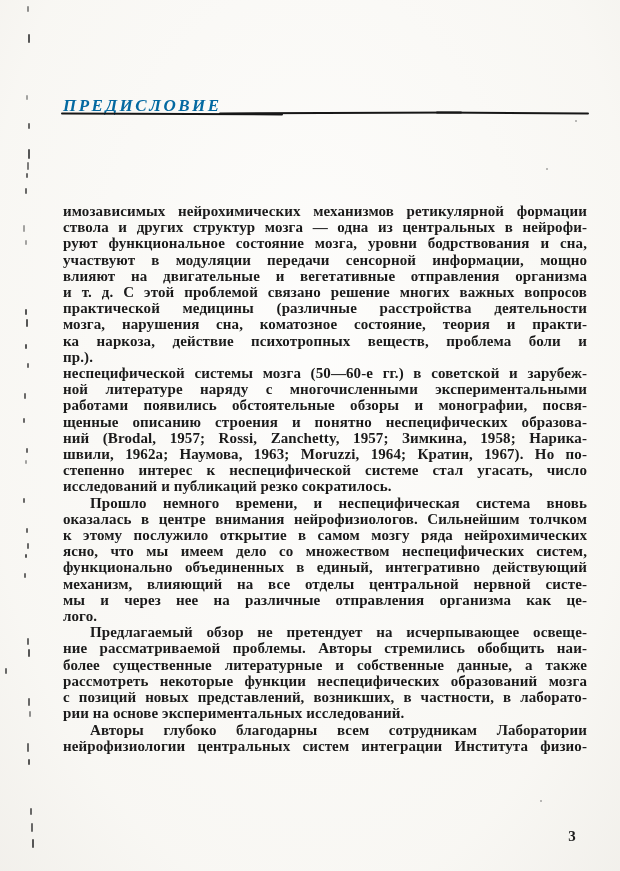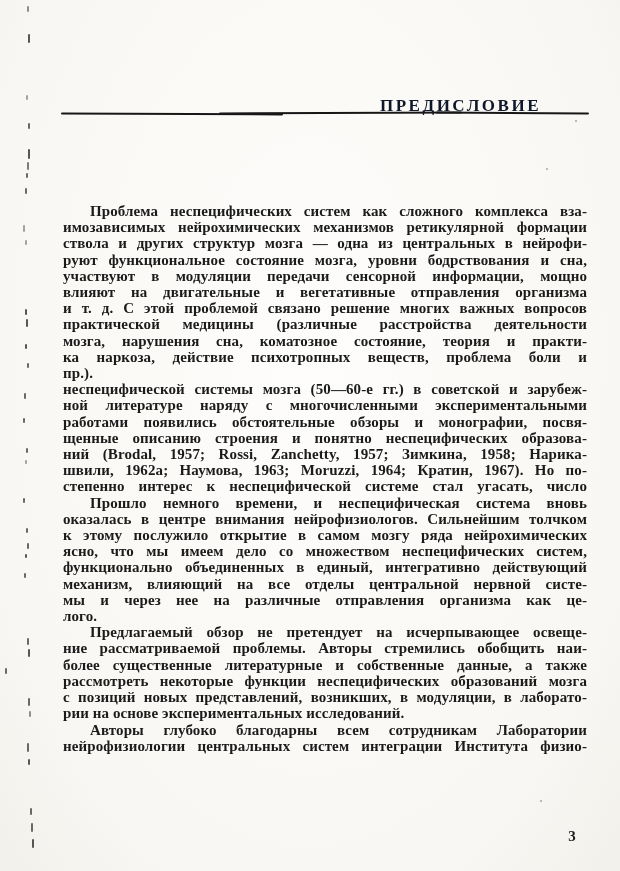--- a/index.html
+++ b/index.html
@@ -12,23 +12,23 @@
   }
   .scan-tint {
     position:absolute; inset:0;
     background:
       radial-gradient(ellipse at 50% 40%, rgba(255,255,255,0.55) 0%, rgba(240,238,232,0.25) 75%, rgba(225,222,214,0.35) 100%);
     pointer-events:none;
   }
   .title {
     position:absolute; top:85px; left:63px; width:524px;
     box-sizing:border-box; padding-right:46px;
-    text-align:right;
     font-weight:bold; font-size:17px; letter-spacing:2.5px;
-    color:#0f172a;
+    color:#0369a1;
+    font-style:italic;
   }
   .rule { position:absolute; left:61px; top:110px; width:528px; height:6px; }
   .rule i { position:absolute; display:block; background:#171717; height:1.9px; border-radius:1px; }
   .rule i:nth-child(1){ left:0; width:42%; top:3px; transform:rotate(0.25deg); }
   .rule i:nth-child(2){ left:30%; width:46%; top:2px; transform:rotate(-0.2deg); }
   .rule i:nth-child(3){ left:71%; width:29%; top:2.4px; transform:rotate(0.35deg); }
   .text-block {
     position:absolute; left:63px; top:203px; width:524px;
     font-weight:bold; font-size:15px; line-height:16.2px;
     letter-spacing:0.1px;
@@ -54,51 +54,51 @@
 
 <h1 class="title">ПРЕДИСЛОВИЕ</h1>
 
 <div class="rule">
     <i></i>
     <i></i>
     <i></i>
   </div>
 
 <div class="text-block">
-    <div class="line first">Проблема неспецифических систем как сложного комплекса вза-</div>
     <div class="line">имозависимых нейрохимических механизмов ретикулярной формации</div>
     <div class="line">ствола и других структур мозга — одна из центральных в нейрофи-</div>
     <div class="line">руют функциональное состояние мозга, уровни бодрствования и сна,</div>
     <div class="line">участвуют в модуляции передачи сенсорной информации, мощно</div>
     <div class="line">влияют на двигательные и вегетативные отправления организма</div>
     <div class="line">и т. д. С этой проблемой связано решение многих важных вопросов</div>
     <div class="line">практической медицины (различные расстройства деятельности</div>
     <div class="line">мозга, нарушения сна, коматозное состояние, теория и практи-</div>
     <div class="line">ка наркоза, действие психотропных веществ, проблема боли и</div>
     <div class="line last">пр.).</div>
     <div class="line">неспецифической системы мозга (50—60-е гг.) в советской и зарубеж-</div>
     <div class="line">ной литературе наряду с многочисленными экспериментальными</div>
     <div class="line">работами появились обстоятельные обзоры и монографии, посвя-</div>
     <div class="line">щенные описанию строения и понятно неспецифических образова-</div>
     <div class="line">ний (Brodal, 1957; Rossi, Zanchetty, 1957; Зимкина, 1958; Нарика-</div>
     <div class="line">швили, 1962а; Наумова, 1963; Moruzzi, 1964; Кратин, 1967). Но по-</div>
     <div class="line">степенно интерес к неспецифической системе стал угасать, число</div>
+    <div class="line last">исследований и публикаций резко сократилось.</div>
     <div class="line first">Прошло немного времени, и неспецифическая система вновь</div>
     <div class="line">оказалась в центре внимания нейрофизиологов. Сильнейшим толчком</div>
     <div class="line">к этому послужило открытие в самом мозгу ряда нейрохимических</div>
     <div class="line">ясно, что мы имеем дело со множеством неспецифических систем,</div>
     <div class="line">функционально объединенных в единый, интегративно действующий</div>
     <div class="line">механизм, влияющий на все отделы центральной нервной систе-</div>
     <div class="line">мы и через нее на различные отправления организма как це-</div>
     <div class="line last">лого.</div>
     <div class="line first">Предлагаемый обзор не претендует на исчерпывающее освеще-</div>
     <div class="line">ние рассматриваемой проблемы. Авторы стремились обобщить наи-</div>
     <div class="line">более существенные литературные и собственные данные, а также</div>
     <div class="line">рассмотреть некоторые функции неспецифических образований мозга</div>
-    <div class="line">с позиций новых представлений, возникших, в модуляции, в лаборато-</div>
+    <div class="line">с позиций новых представлений, возникших, в частности, в лаборато-</div>
     <div class="line last">рии на основе экспериментальных исследований.</div>
     <div class="line first">Авторы глубоко благодарны всем сотрудникам Лаборатории</div>
     <div class="line">нейрофизиологии центральных систем интеграции Института физио-</div>
   </div>
 
 <div class="page-number">3</div>
 
 <div id="artifacts">
     <span class="margin-mark" style="left: 27px; top: 6px; height: 6px; opacity: 0.55;"></span>
     <span class="margin-mark" style="left: 28px; top: 34px; height: 9px; opacity: 0.85;"></span>

